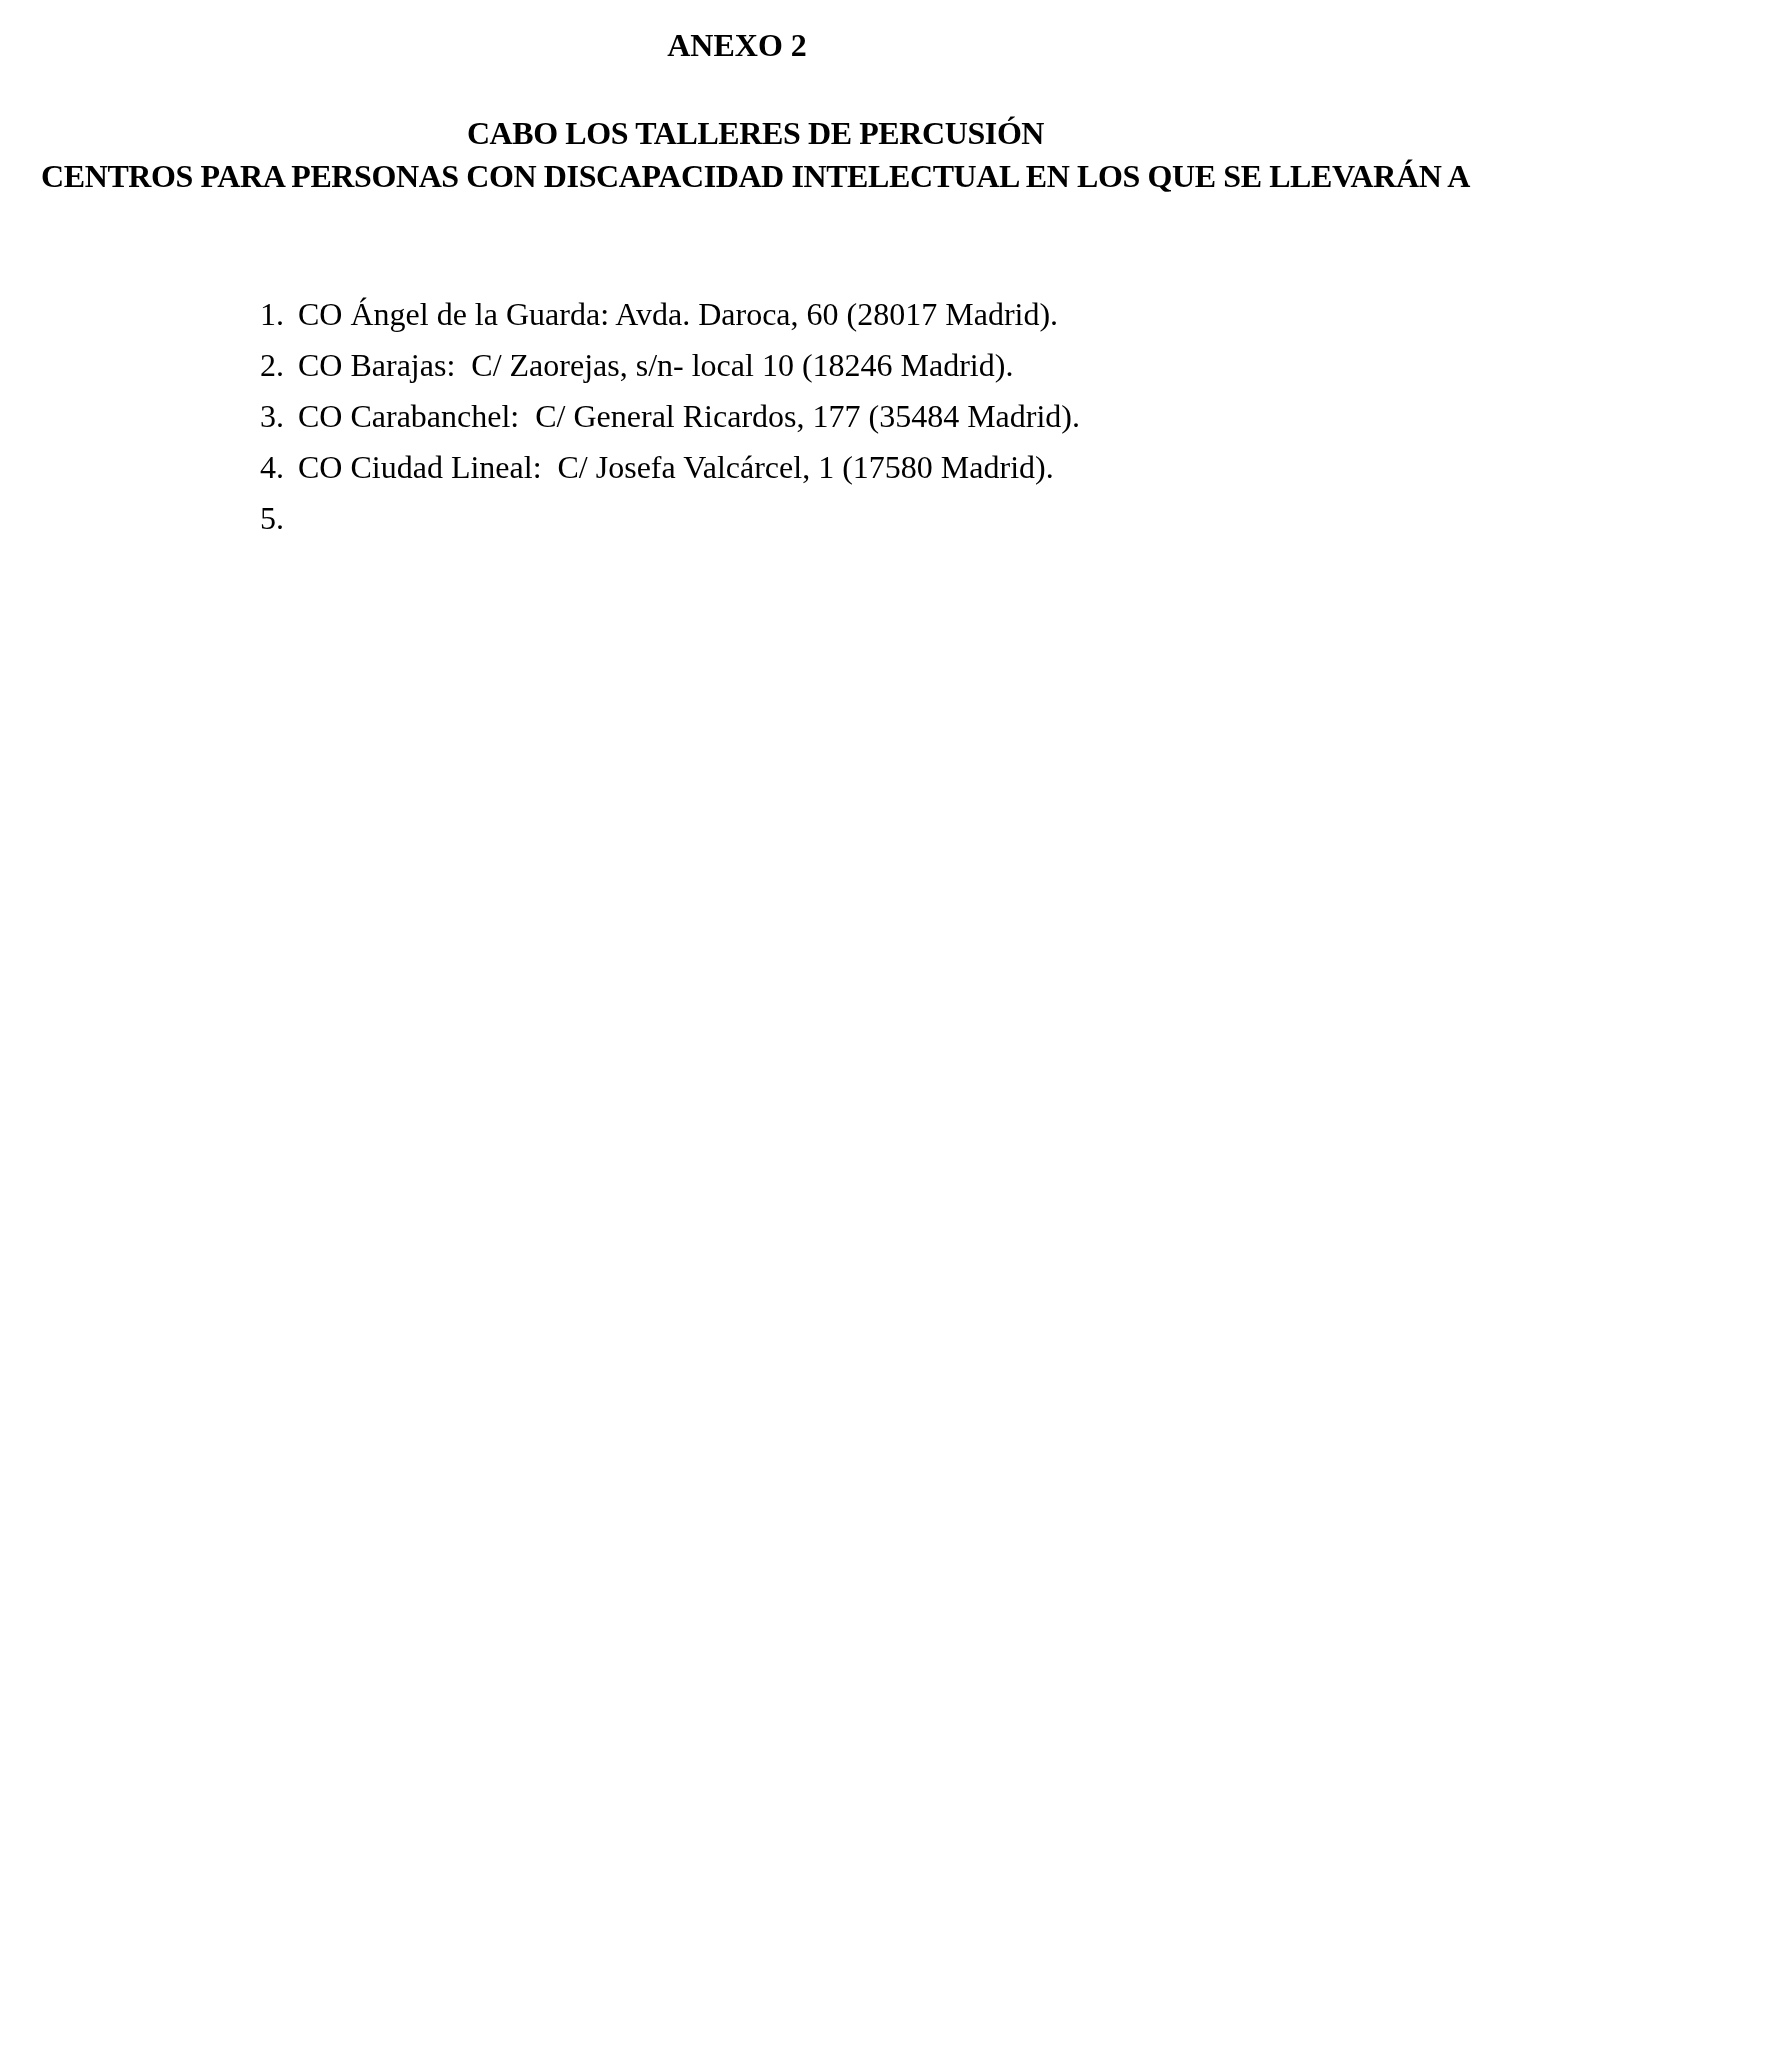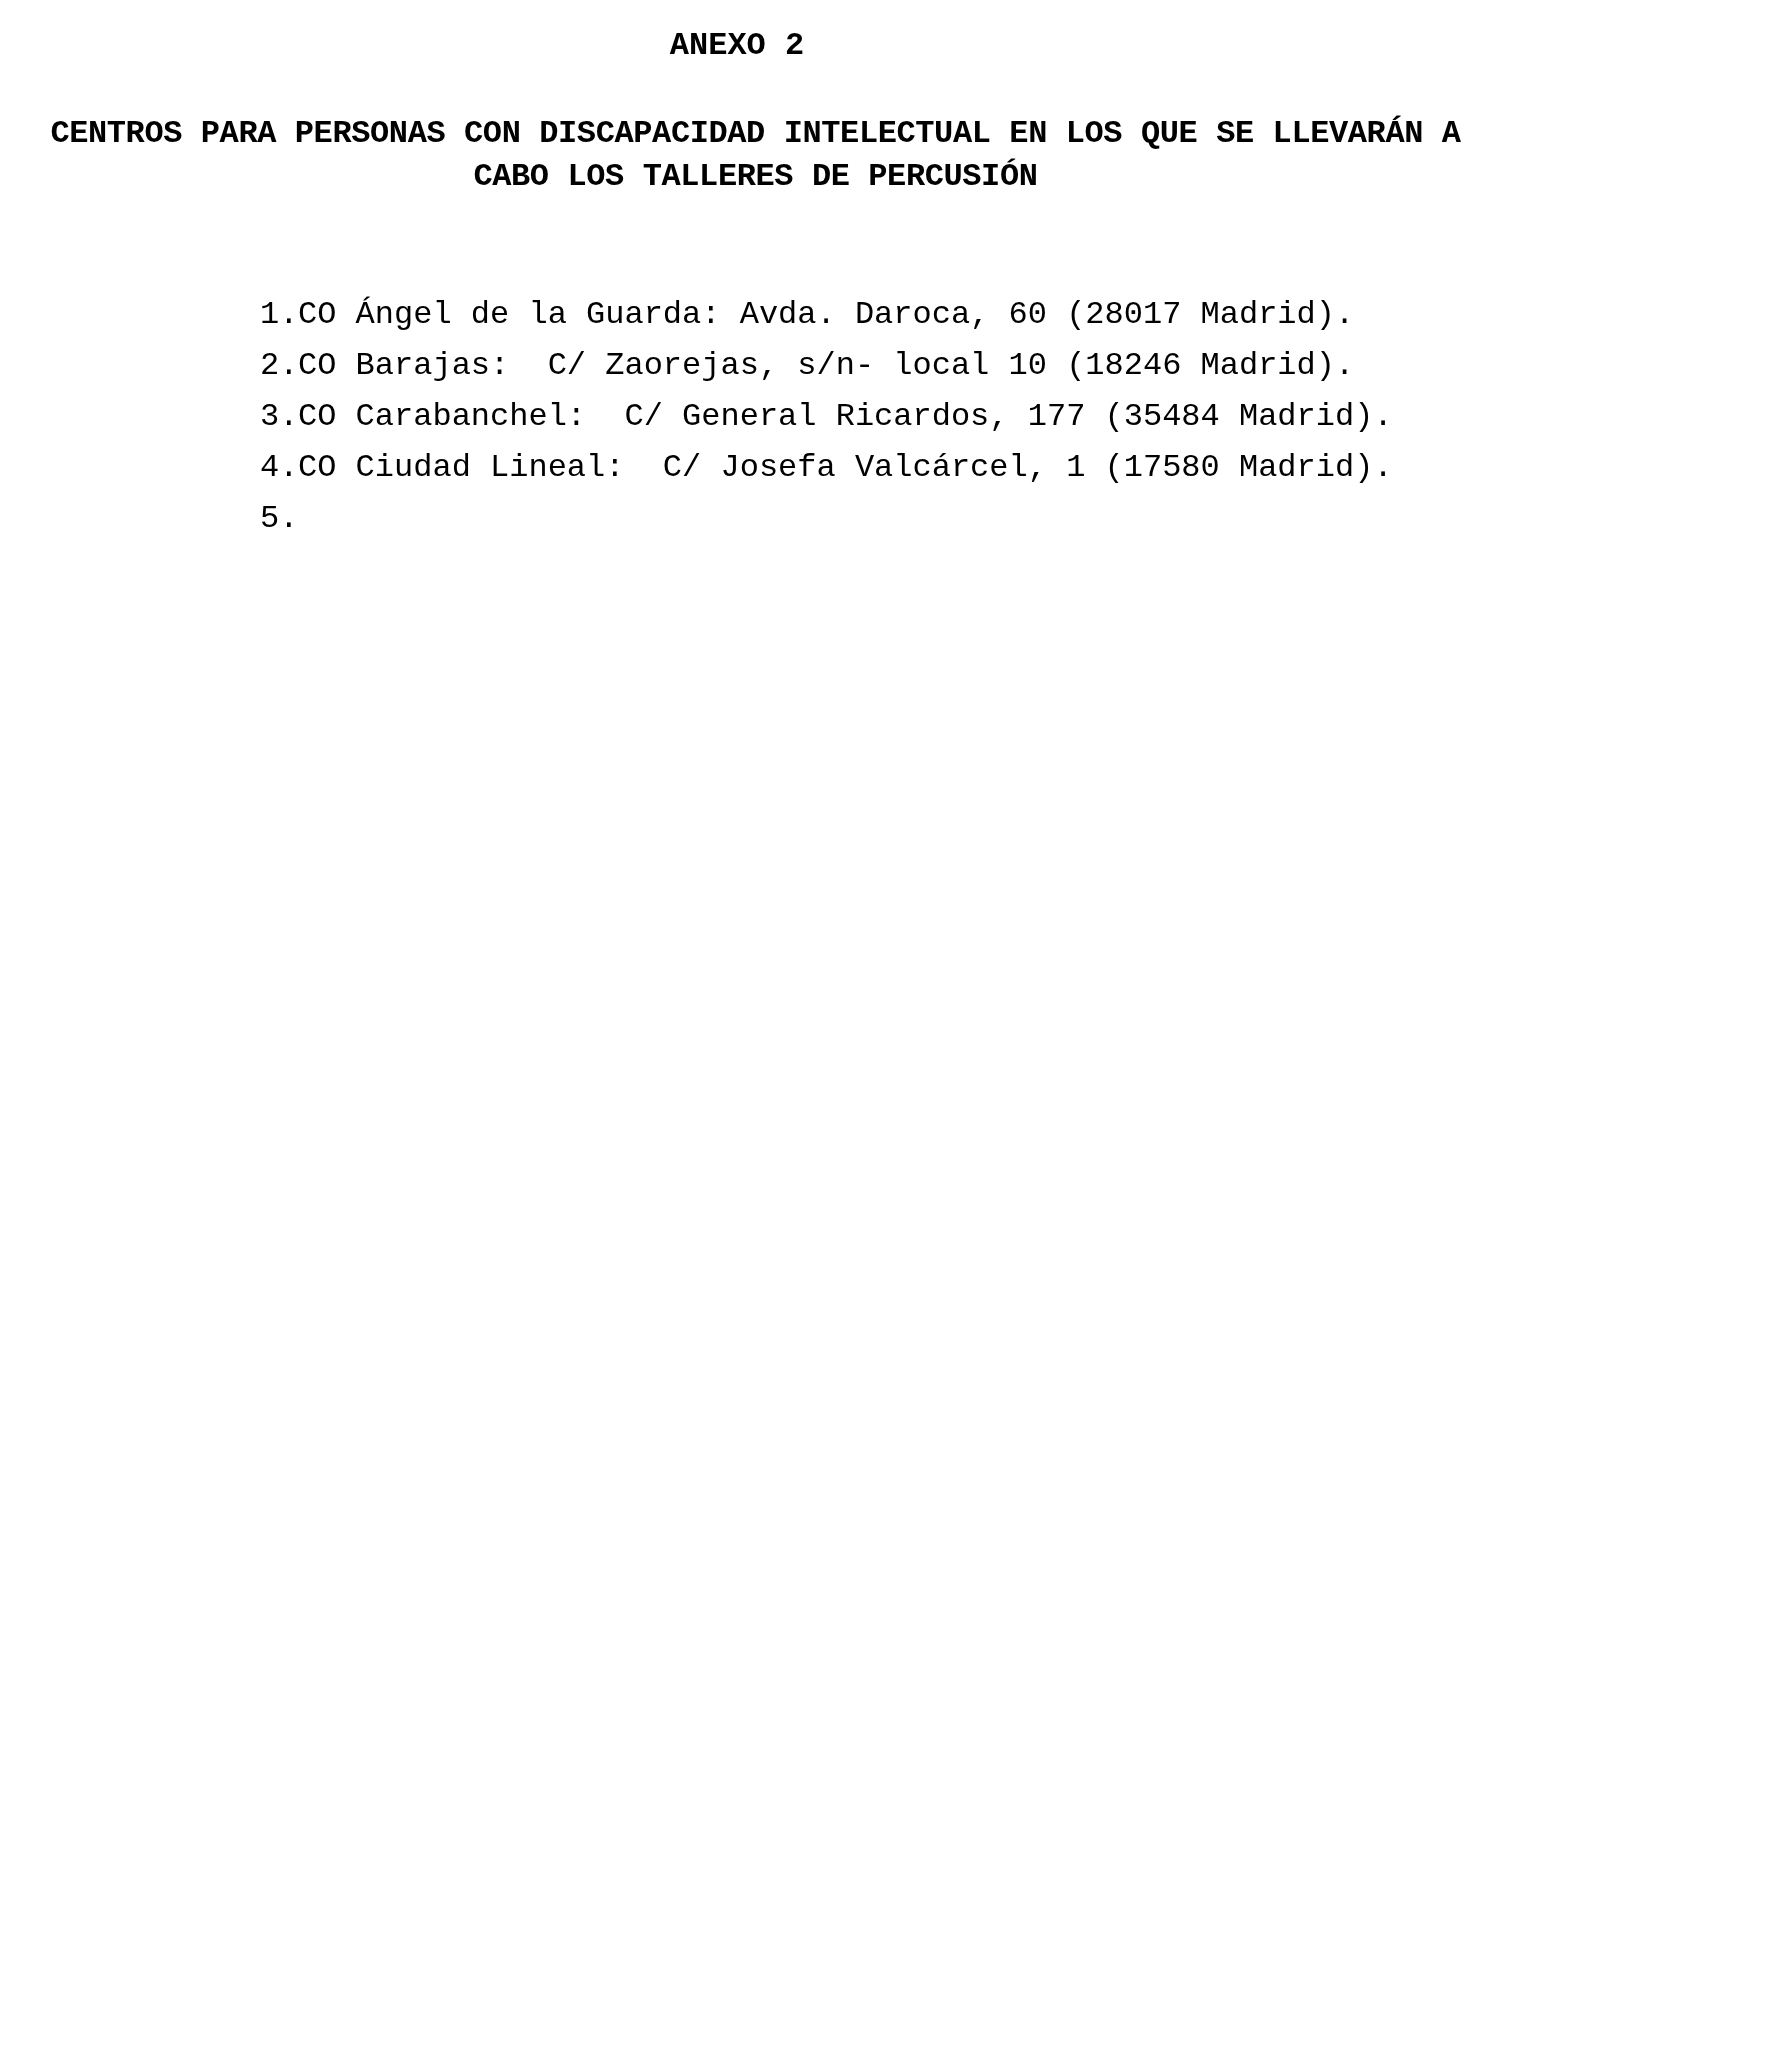--- a/index.html
+++ b/index.html
@@ -6,21 +6,21 @@
     margin: 0;
     padding: 0;
     background: #ffffff;
   }
   .page {
     position: relative;
     width: 1474px;
     height: 2066px;
     background: #ffffff;
     color: #000000;
-    font-family: Liberation Mono, monospace;
+    font-family: Liberation Serif, serif;
     overflow: hidden;
   }
   .annex-title {
     margin: 24px 0 0 0;
     text-align: center;
     font-size: 32px;
     line-height: 43px;
     font-weight: bold;
   }
   .doc-heading {
@@ -50,22 +50,22 @@
   }
 </style>
 </head>
 <body>
 
 <div class="page">
 
   <div class="annex-title">ANEXO 2</div>
 
   <div class="doc-heading">
+    <div>CABO LOS TALLERES DE PERCUSIÓN</div>
     <div>CENTROS PARA PERSONAS CON DISCAPACIDAD INTELECTUAL EN LOS QUE SE LLEVARÁN A</div>
-    <div>CABO LOS TALLERES DE PERCUSIÓN</div>
   </div>
 
   <div class="centers-list">
 
     <div class="center-item">
       <span class="center-number">1.</span>
       <span class="center-text">CO Ángel de la Guarda: Avda. Daroca, 60 (28017 Madrid).</span>
     </div>
 
     <div class="center-item">

